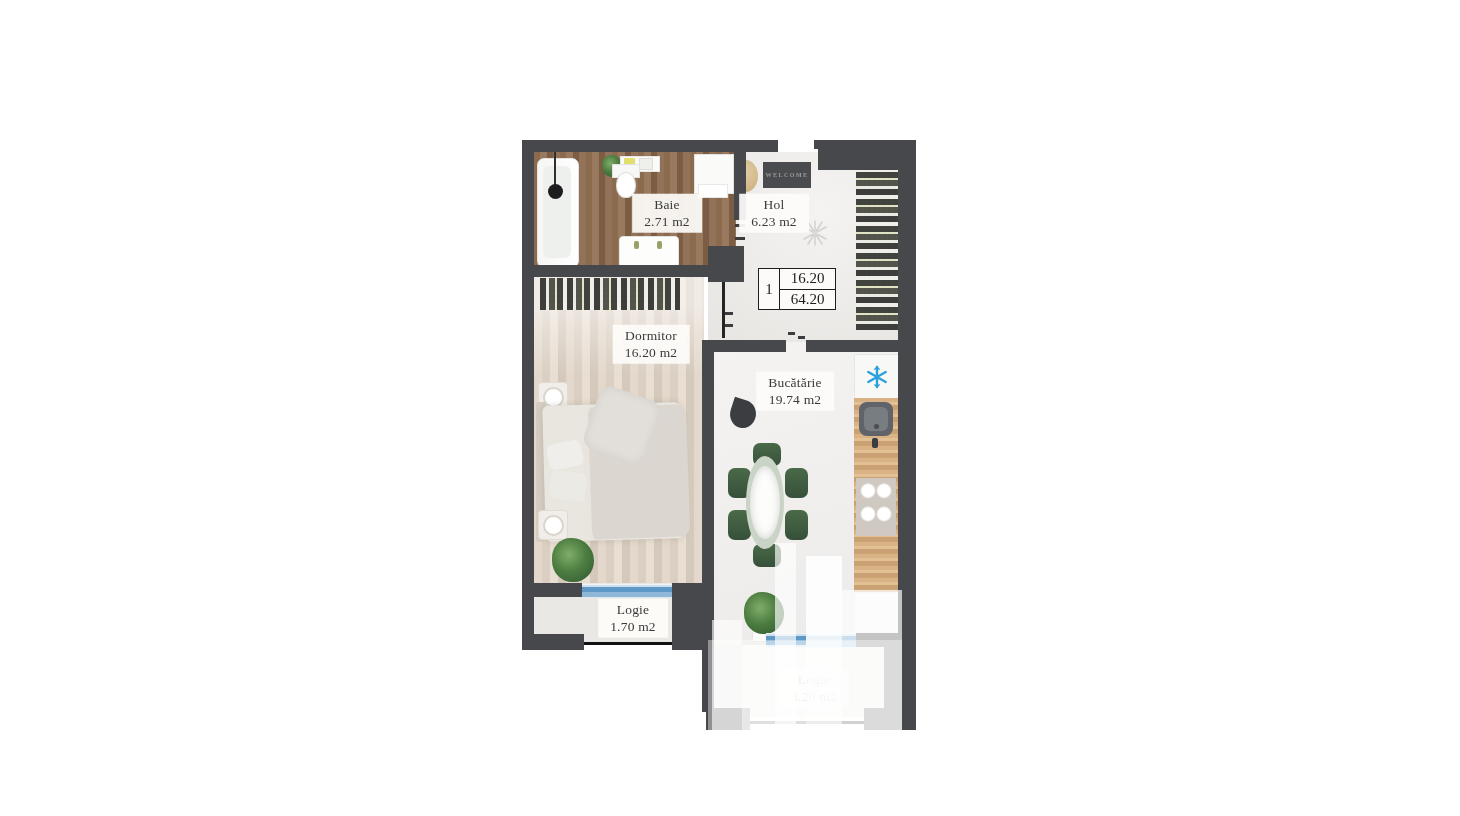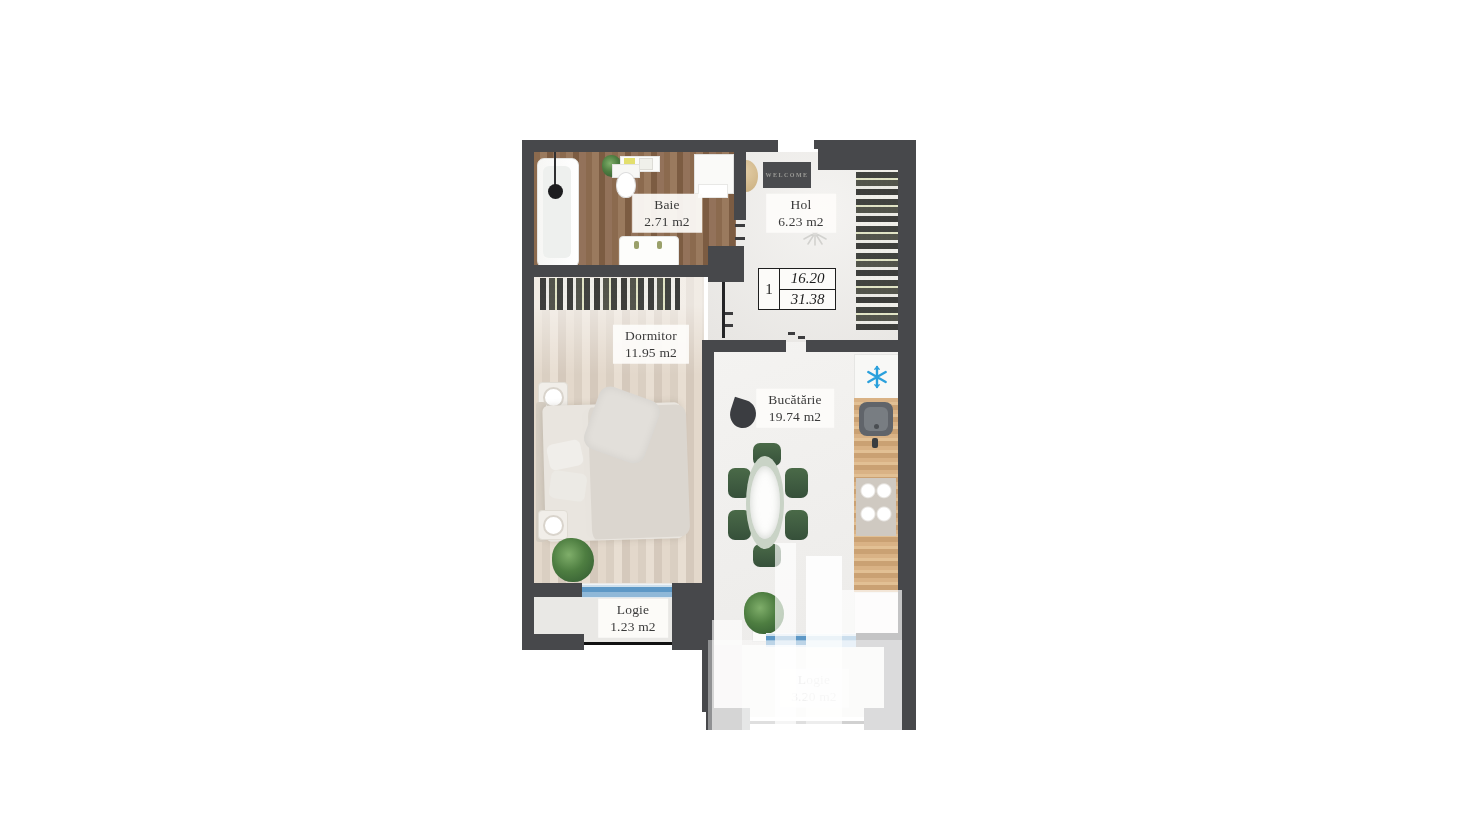--- a/index.html
+++ b/index.html
@@ -34,21 +34,21 @@
          border-radius:46% 54% 50% 50%;}
   .chair{position:absolute;background:linear-gradient(180deg,#4a6a48,#36503a);border-radius:7px;}
   .lbl{position:absolute;transform:translate(-50%,-50%);background:rgba(253,252,250,.93);
        padding:2px 12px;font-size:13.5px;line-height:1.28;color:#3a3a3a;text-align:center;
        white-space:nowrap;letter-spacing:.2px;}
   .lbl-faded{color:#8f8f8f;background:rgba(255,255,255,.55);}
   .infobox{position:absolute;left:236px;top:128px;width:76px;height:40px;background:#fcfbf9;
        border:1.6px solid #1e1e1e;display:flex;font-size:15px;color:#1c1c1c;}
   .it-left{width:20px;border-right:1.6px solid #1e1e1e;display:flex;align-items:center;justify-content:center;}
   .it-right{flex:1;display:flex;flex-direction:column;}
-  .it-cell{flex:1;display:flex;align-items:center;justify-content:center;font-style:italic;}
+  .it-cell{flex:1;display:flex;align-items:center;justify-content:center;}
   .it-top{border-bottom:1.6px solid #1e1e1e;}
   .mat{background:#4a4b4e;display:flex;align-items:center;justify-content:center;
        font-size:6px;font-weight:700;letter-spacing:1.5px;color:#9b9b97;}
   .ov{position:absolute;background:#ffffff;}
   .white-box{background:#fafaf8;border:1px solid #e2e2e0;}
   .tick{position:absolute;background:#3c3c3e;}
 </style>
 </head>
 <body>
 
@@ -169,43 +169,43 @@
     <div class="tick" style="left:203px;top:184px;width:8px;height:3px;"></div>
     <div class="tick" style="left:266px;top:192px;width:7px;height:3px;"></div>
     <div class="tick" style="left:276px;top:196px;width:7px;height:3px;"></div>
     <div class="tick" style="left:213px;top:84px;width:10px;height:3px;"></div>
     <div class="tick" style="left:213px;top:97px;width:10px;height:3px;"></div>
 
     <div class="infobox">
       <div class="it-left">1</div>
       <div class="it-right">
         <div class="it-cell it-top">16.20</div>
-        <div class="it-cell">31.38</div>
+        <div class="it-cell">64.20</div>
       </div>
     </div>
 
     <div class="lbl" style="left:145px;top:73px;">
       <div>Baie</div>
       <div>2.71 m2</div>
     </div>
-    <div class="lbl" style="left:279px;top:73px;">
+    <div class="lbl" style="left:252px;top:73px;">
       <div>Hol</div>
       <div>6.23 m2</div>
     </div>
     <div class="lbl" style="left:129px;top:204px;">
       <div>Dormitor</div>
-      <div>11.95 m2</div>
-    </div>
-    <div class="lbl" style="left:273px;top:268px;">
+      <div>16.20 m2</div>
+    </div>
+    <div class="lbl" style="left:273px;top:251px;">
       <div>Bucătărie</div>
       <div>19.74 m2</div>
     </div>
     <div class="lbl" style="left:111px;top:478px;">
       <div>Logie</div>
-      <div>1.23 m2</div>
+      <div>1.70 m2</div>
     </div>
     <div class="lbl lbl-faded" style="left:292px;top:548px;">
       <div>Logie</div>
       <div>3.20 m2</div>
     </div>
 
     <div class="ov" style="left:253px;top:403px;width:21px;height:187px;opacity:.68;"></div>
     <div class="ov" style="left:284px;top:416px;width:36px;height:174px;opacity:.88;"></div>
     <div class="ov" style="left:190px;top:480px;width:30px;height:110px;opacity:.62;"></div>
     <div class="ov" style="left:220px;top:505px;width:64px;height:85px;opacity:.78;"></div>

